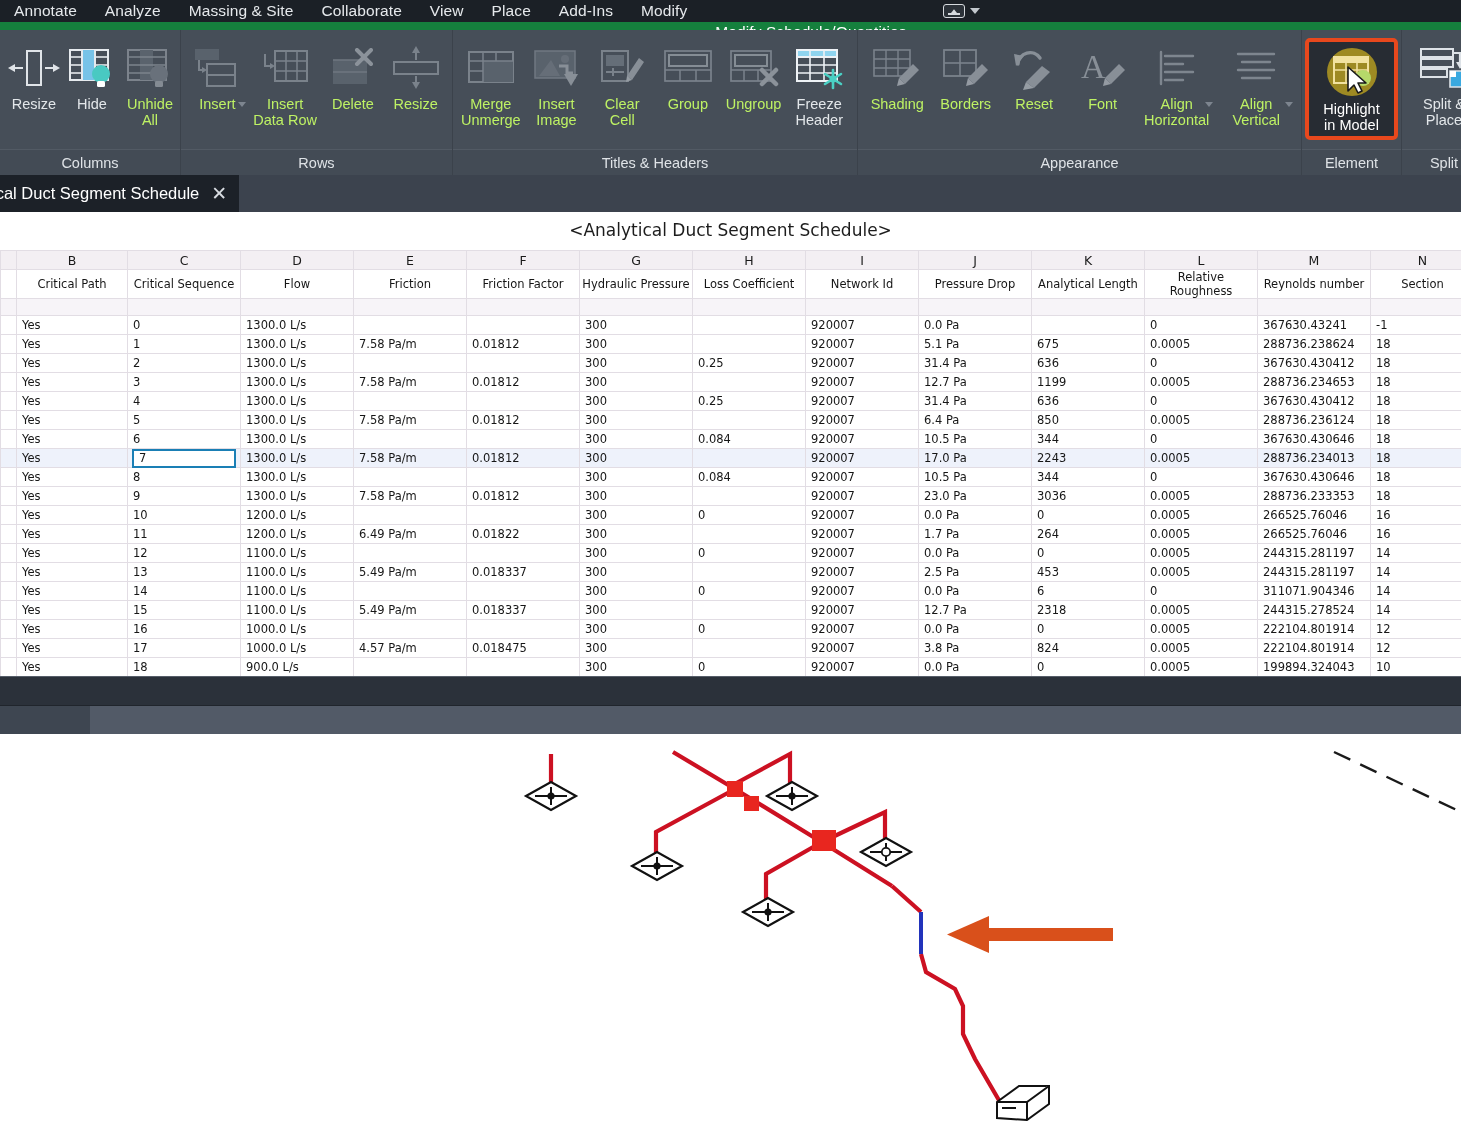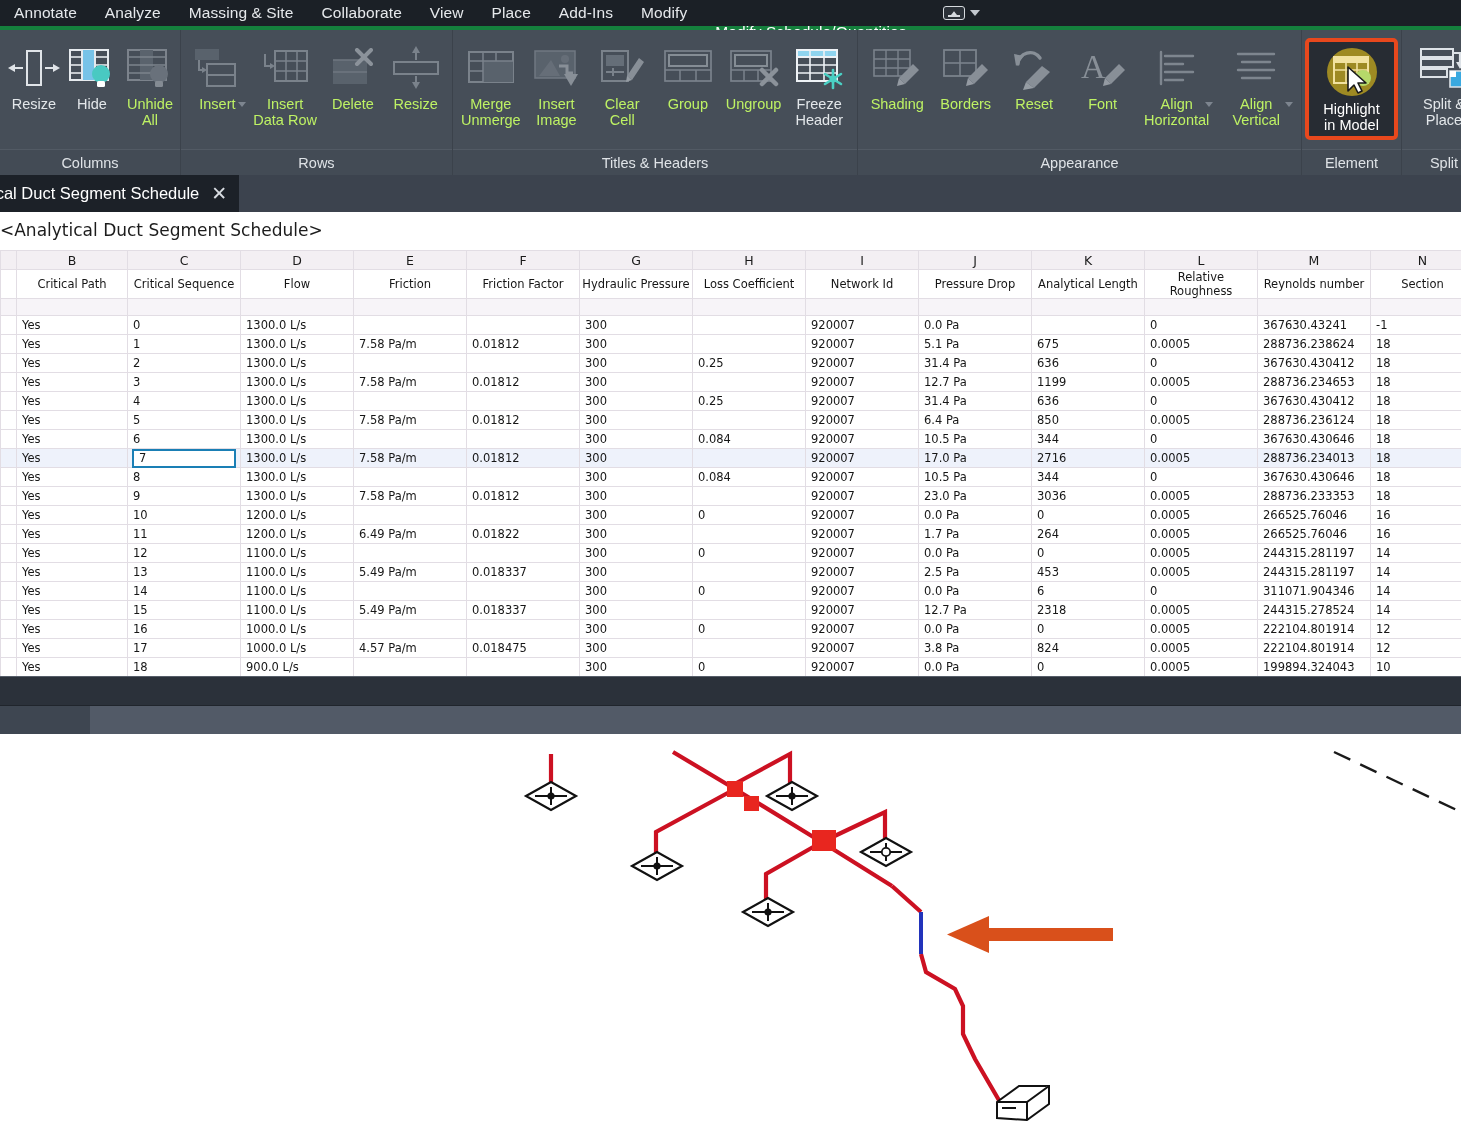--- a/index.html
+++ b/index.html
@@ -19,21 +19,21 @@
     height: 1145px;
   }
 
   
   .tabbar {
     position: relative;
     height: 30px;
     background: #1b2026;
     display: flex;
     align-items: stretch;
-    border-bottom: 4px solid #15803d;
+    border-bottom: 8px solid #15803d;
   }
   .tab {
     display: flex;
     align-items: center;
     padding: 0 14px;
     color: #e6e9ec;
     font-size: 15.5px;
     letter-spacing: .1px;
     cursor: default;
     white-space: nowrap;
@@ -185,20 +185,21 @@
     line-height: 1;
   }
 
   .sched-area {
     background: #ffffff;
     height: 464px;
     position: relative;
     overflow: hidden;
   }
   .sched-title {
+    text-align: center;
     font-size: 17px;
     color: #1c1c1c;
     padding: 8px 0 10px 0;
     font-family: "DejaVu Sans", sans-serif;
   }
 
   table.sched {
     border-collapse: collapse;
     width: 1461px;
     table-layout: fixed;
@@ -844,21 +845,21 @@
             <td class="cell active-cell">
               <div class="cellbox">7</div>
             </td>
             <td class="cell">1300.0 L/s</td>
             <td class="cell">7.58 Pa/m</td>
             <td class="cell">0.01812</td>
             <td class="cell">300</td>
             <td class="cell"></td>
             <td class="cell">920007</td>
             <td class="cell">17.0 Pa</td>
-            <td class="cell">2716</td>
+            <td class="cell">2243</td>
             <td class="cell">0.0005</td>
             <td class="cell">288736.234013</td>
             <td class="cell">18</td>
           </tr>
           <tr>
             <td class="cell"></td>
             <td class="cell">Yes</td>
             <td class="cell">8</td>
             <td class="cell">1300.0 L/s</td>
             <td class="cell"></td>

